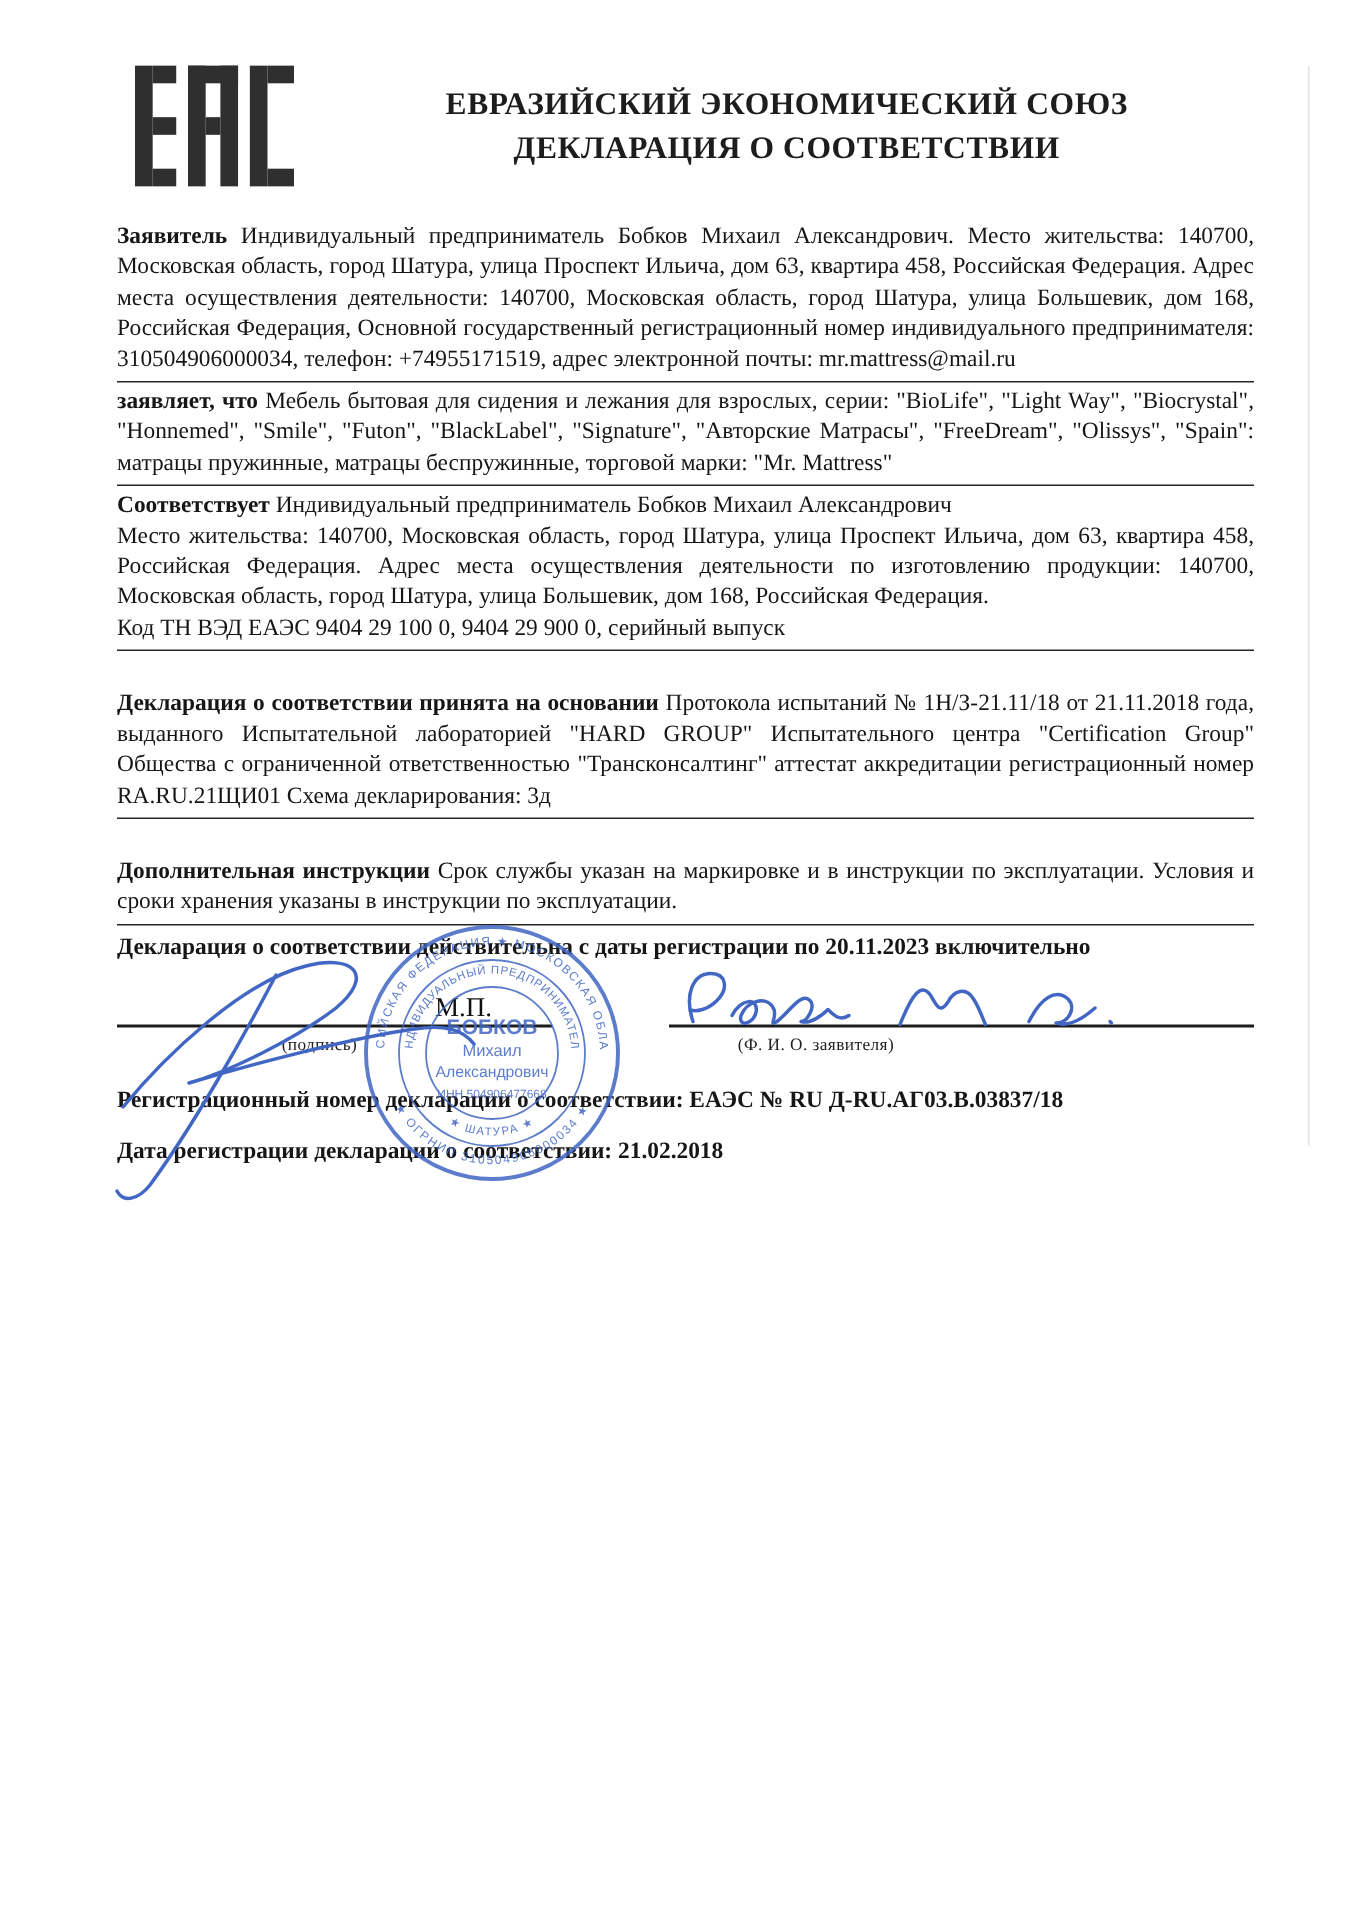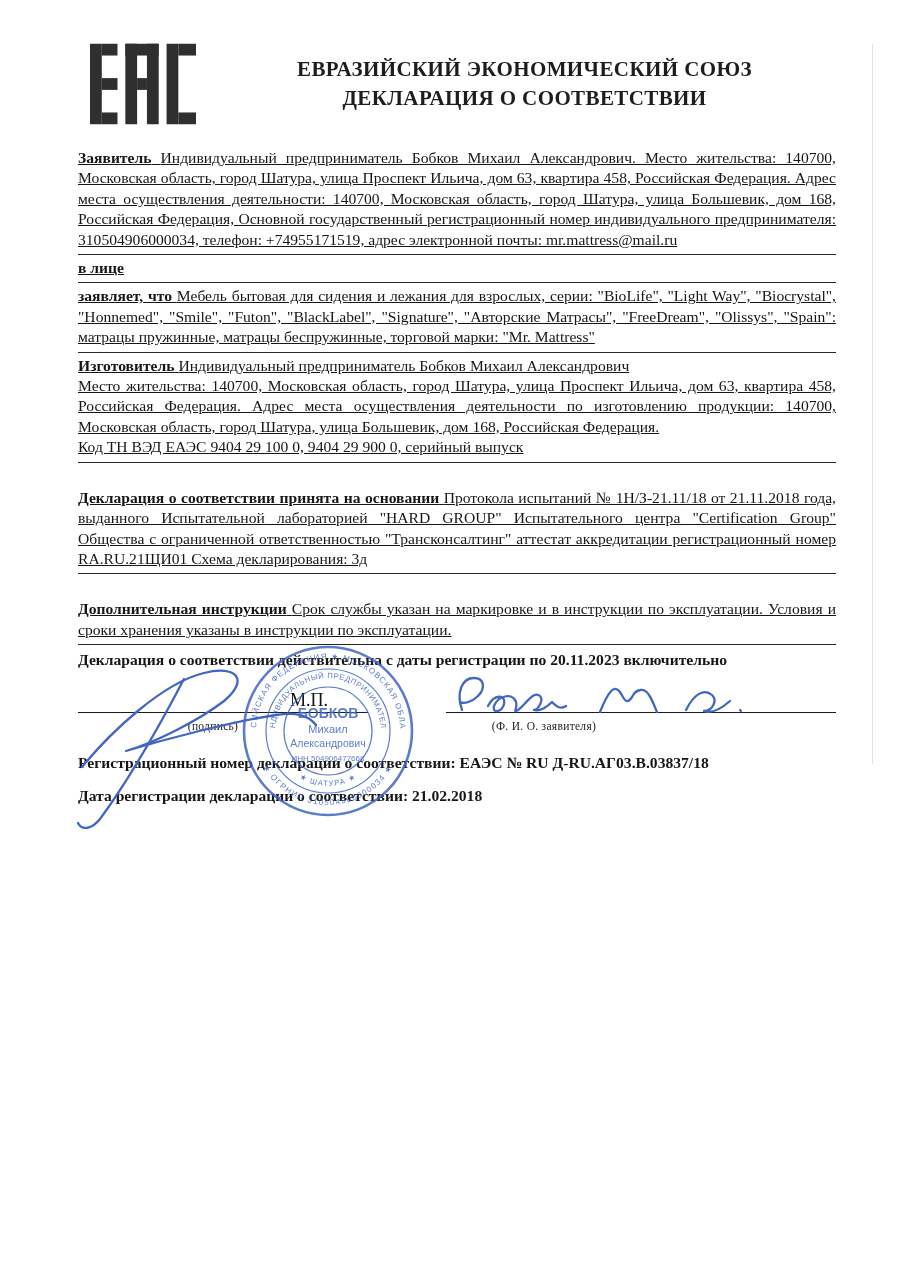--- a/index.html
+++ b/index.html
@@ -10,21 +10,21 @@
   }
   
   .header { display:flex; align-items:flex-start; padding:43px 64px 0 90px;gap:17px; }
   .eac-logo { width:106px; height:82px; flex:0 0 auto; }
   .eac-logo svg { width:106px; height:82px; display:block; }
   .titles { flex:1; text-align:center; padding-top:12px;
     font-weight:bold; font-size:21px; line-height:29px; letter-spacing:0.4px; color:#1d1d1d; }
 
   
   .content { margin:20px 64px 0 78px; font-size:15.6px; line-height:20.4px; }
-  .sec { border-bottom:1.5px solid #262626; padding:3px 0 4px;text-decoration:underline; }
+  .sec { border-bottom:1.5px solid #262626; padding:3px 0 4px; }
   .sec p { margin:0; text-align:justify; }
   .mt { margin-top:22px; }
   b { font-weight:bold; }
   .validity { padding:5px 0 2px; font-weight:bold; border-bottom:none; }
 
   
   .sig-area { position:relative; height:76px; }
   .sig-line { position:absolute; top:39px; height:1.5px; background:#1d1d1d; }
   .line-left  { left:0; width:290px; }
   .line-right { left:368px; right:0; }
@@ -82,31 +82,28 @@
     </div>
   </div>
 
   <div class="content">
 
     <div class="sec">
       <p><b>Заявитель</b>
       <span>Индивидуальный предприниматель Бобков Михаил Александрович. Место жительства: 140700, Московская область, город Шатура, улица Проспект Ильича, дом 63, квартира 458, Российская Федерация. Адрес места осуществления деятельности: 140700, Московская область, город Шатура, улица Большевик, дом 168, Российская Федерация, Основной государственный регистрационный номер индивидуального предпринимателя: 310504906000034, телефон: +74955171519, адрес электронной почты: mr.mattress@mail.ru</span></p>
     </div>
 
-    <div class="sec">
-      <p><b>в лице</b></p>
-    </div>
 
     <div class="sec">
       <p><b>заявляет, что</b>
       <span>Мебель бытовая для сидения и лежания для взрослых, серии: "BioLife", "Light Way", "Biocrystal", "Honnemed", "Smile", "Futon", "BlackLabel", "Signature", "Авторские Матрасы", "FreeDream", "Olissys", "Spain": матрацы пружинные, матрацы беспружинные, торговой марки: "Mr. Mattress"</span></p>
     </div>
 
     <div class="sec">
-      <p><b>Изготовитель</b>
+      <p><b>Соответствует</b>
       <span>Индивидуальный предприниматель Бобков Михаил Александрович</span></p>
       <p><span>Место жительства: 140700, Московская область, город Шатура, улица Проспект Ильича, дом 63, квартира 458, Российская Федерация. Адрес места осуществления деятельности по изготовлению продукции: 140700, Московская область, город Шатура, улица Большевик, дом 168, Российская Федерация.</span></p>
       <p><span>Код ТН ВЭД ЕАЭС 9404 29 100 0, 9404 29 900 0, серийный выпуск</span></p>
     </div>
 
 
     <div class="sec mt">
       <p><b>Декларация о соответствии принята на основании</b>
       <span>Протокола испытаний № 1Н/З-21.11/18 от 21.11.2018 года, выданного Испытательной лабораторией "HARD GROUP" Испытательного центра "Certification Group" Общества с ограниченной ответственностью "Трансконсалтинг" аттестат аккредитации регистрационный номер RA.RU.21ЩИ01 Схема декларирования: 3д</span></p>
     </div>

